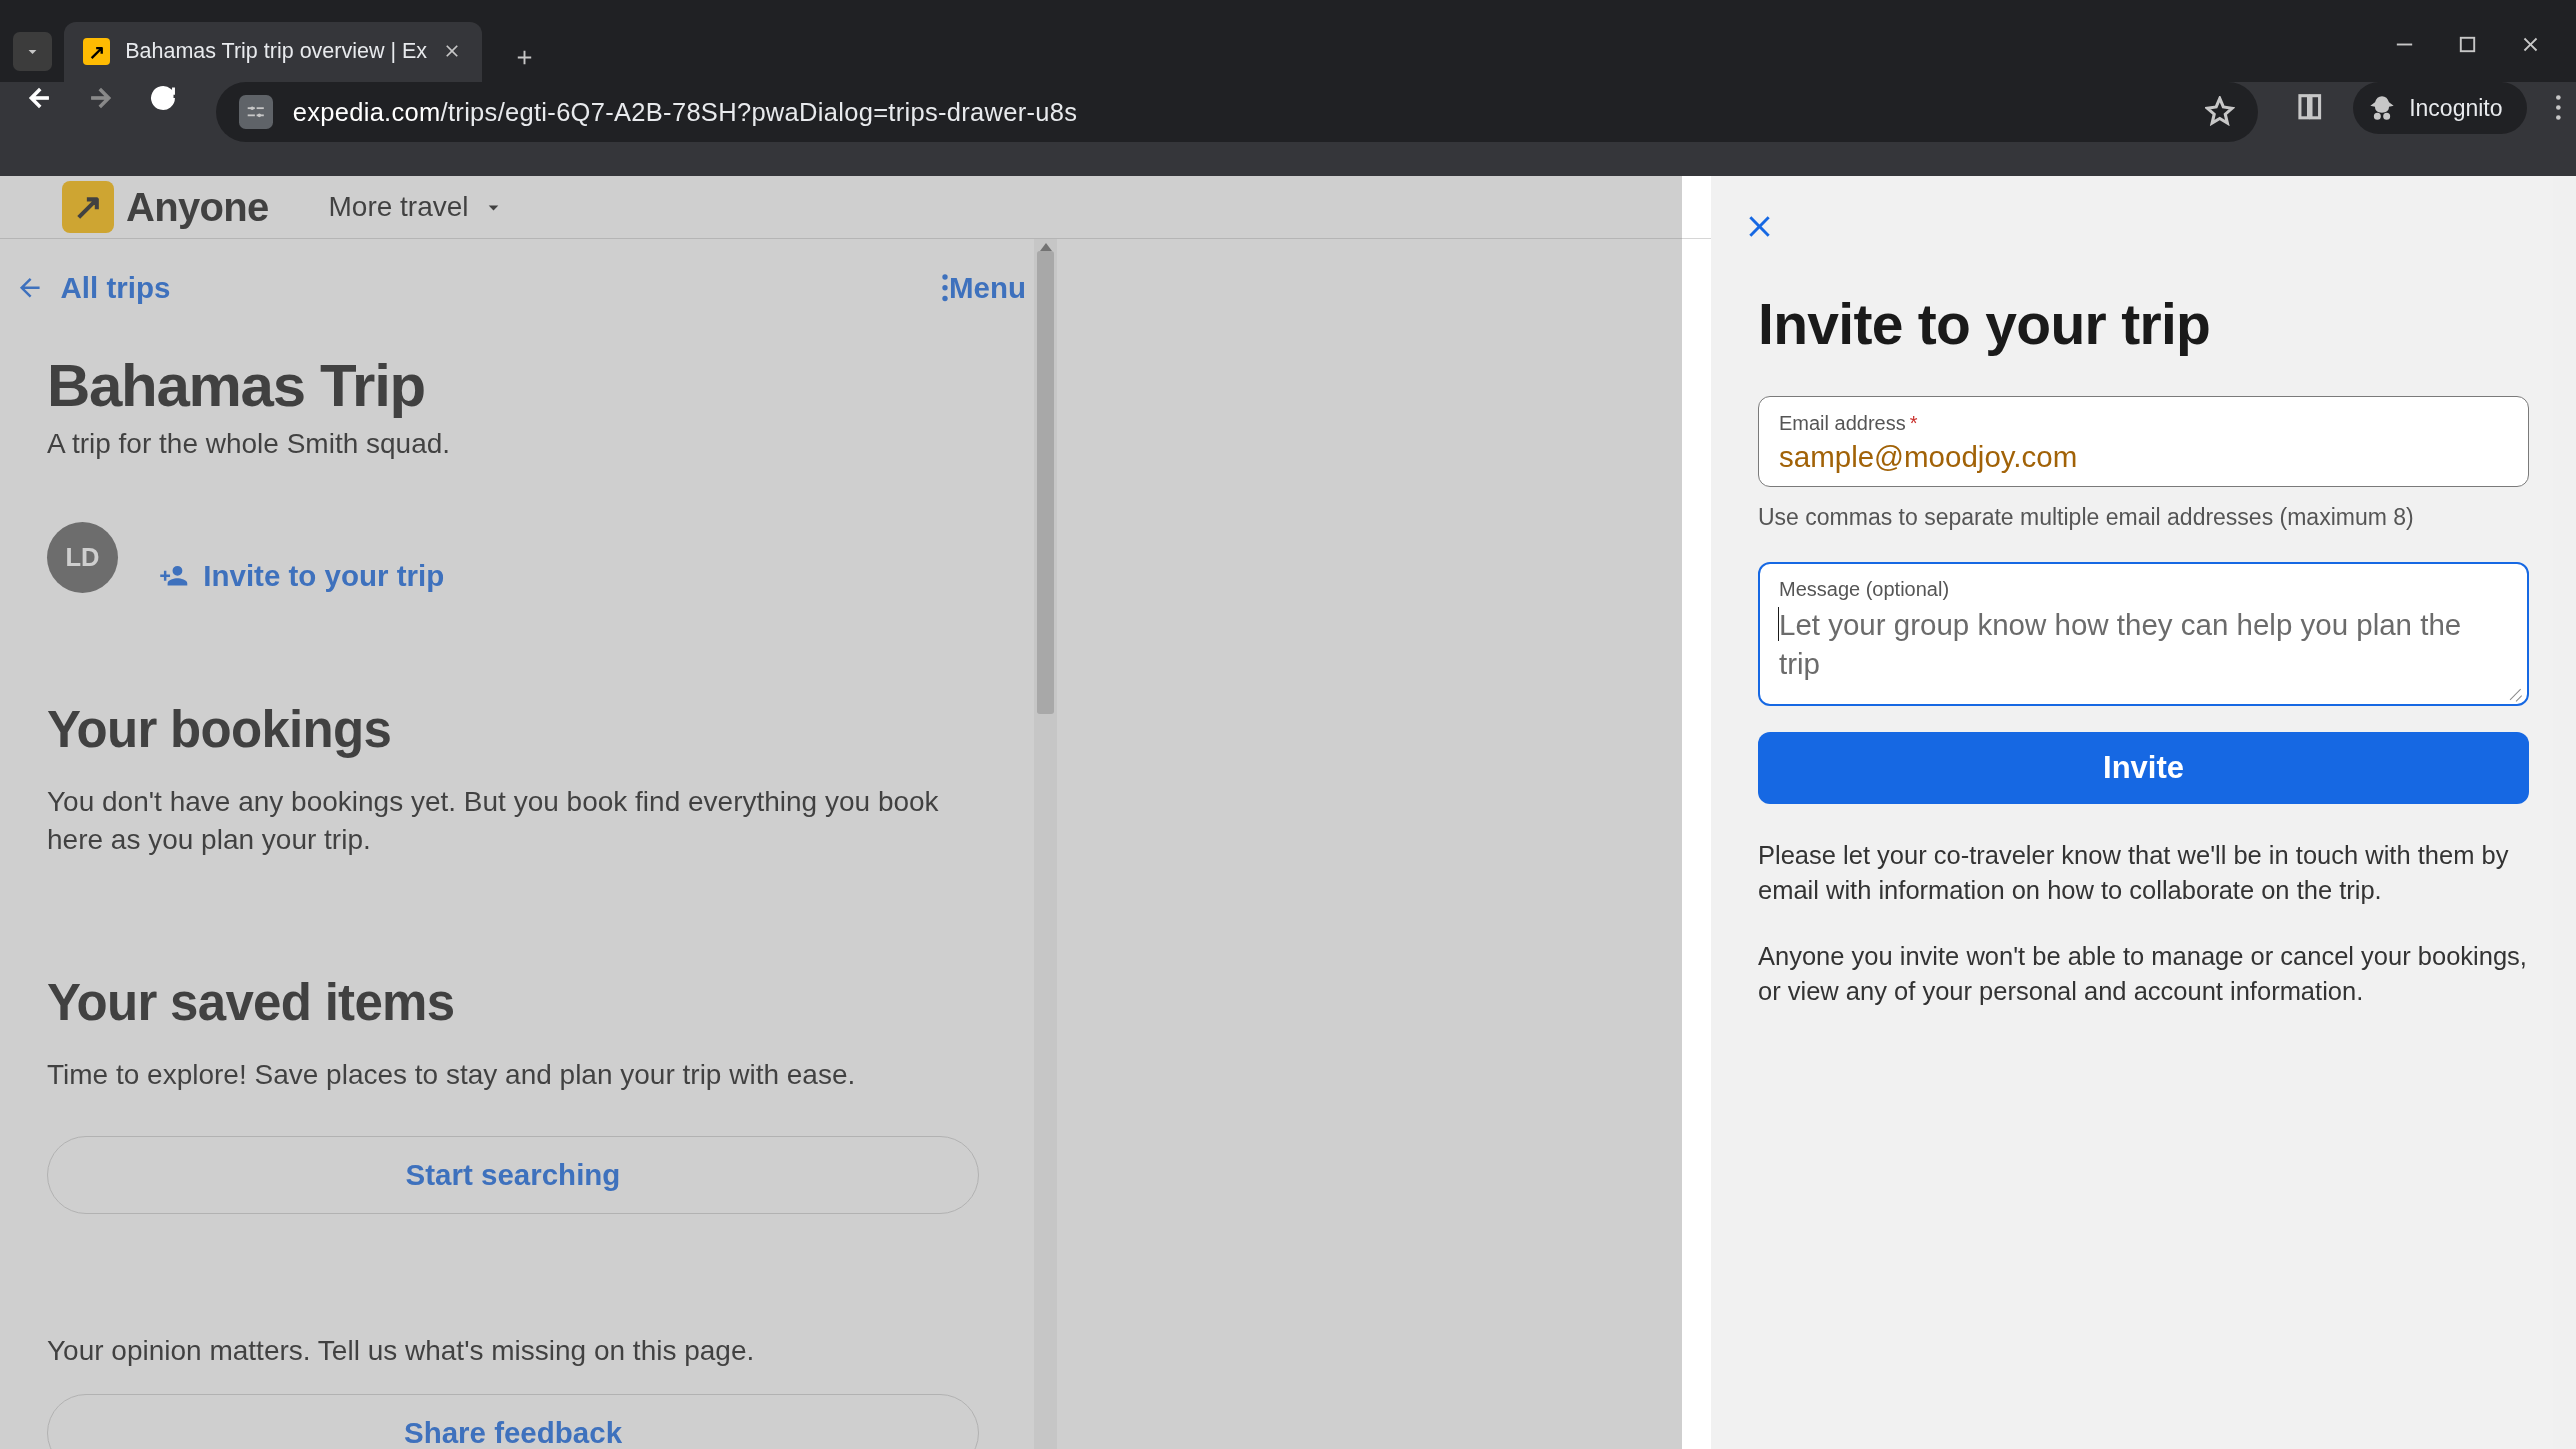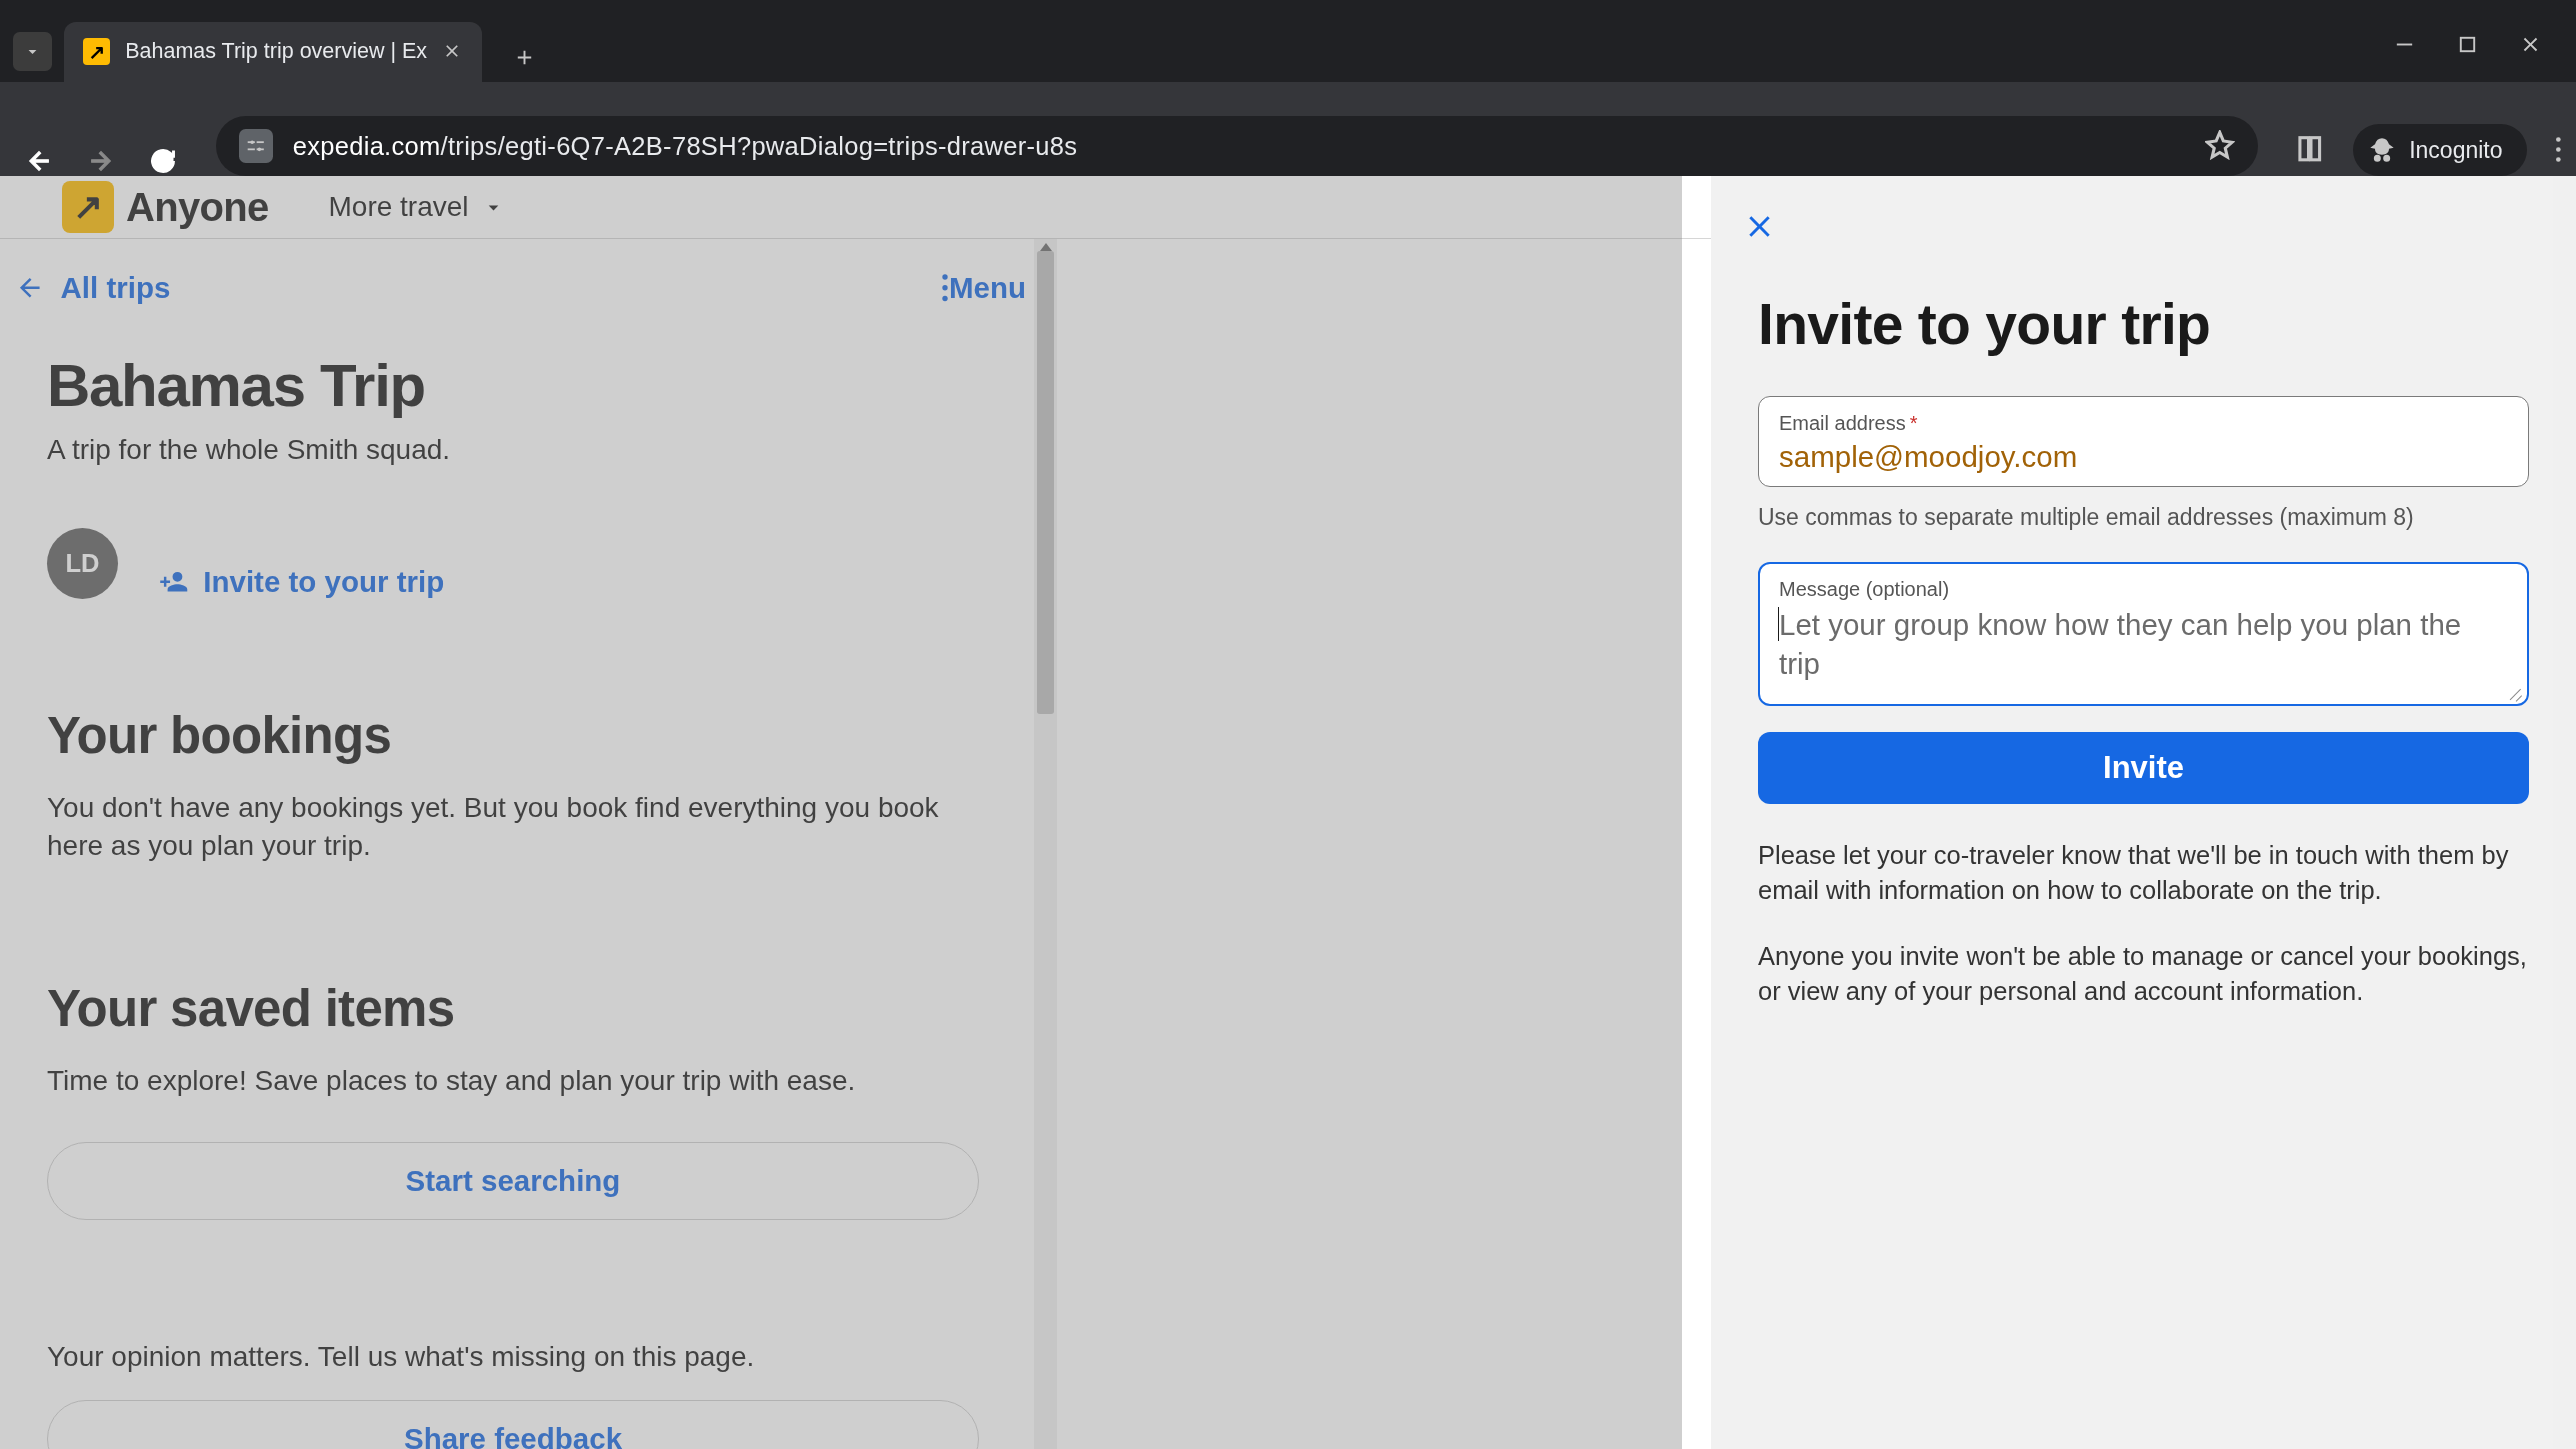--- a/index.html
+++ b/index.html
@@ -13,21 +13,21 @@
   .dropdown-btn svg { width: 19px; height: 19px; fill: #c7c7c7; }
   .tab { position: relative; display: flex; align-items: center; height: 60px; margin-top: 21.5px; padding: 0 20px 0 19px; background: #35363a; border-radius: 12px 12px 0 0; min-width: 416px; gap: 14.8px; }
   .tab-favicon { width: 27px; height: 27px; background: #febb02; border-radius: 4px; display: flex; align-items: center; justify-content: center; color: #000; font-weight: 900; font-size: 20px; }
   .tab-title { color: #e8eaed; font-size: 21.5px; white-space: nowrap; overflow: hidden; text-overflow: ellipsis; flex: 1; }
   .tab-close svg { width: 20px; height: 20px; fill: #c7c7c7; }
   .newtab { width: 35px; height: 35px; margin-top: 32px; margin-left: 13.4px; display: flex; align-items: center; justify-content: center; }
   .newtab svg { width: 23px; height: 23px; fill: #c7c7c7; }
   .winctrls { display: flex; align-items: center; gap: 40px; padding: 0 34px; height: 100%; margin-top: 4px; }
   .winctrls svg { width: 23px; height: 23px; fill: #c7c7c7; }
 
-  .addrbar { height: 94px; background: #35363a; display: flex; align-items: flex-end; padding: 0 14.8px 0 23px; gap: 31px; }
+  .addrbar { height: 94px; background: #35363a; display: flex; align-items: flex-start; padding: 0 14.8px 0 23px; gap: 31px; }
   .addrbar .navicon { width: 31px; height: 31px; display: flex; align-items: center; justify-content: center; }
   .addrbar .navicon svg { width: 28px; height: 28px; fill: #fff; stroke: #fff; }
   .addrbar .navicon.dim svg { fill: #8a8a8a; stroke: #8a8a8a; }
   .urlbox { flex: 1; height: 60px; background: #202124; border-radius: 30px; display: flex; align-items: center; padding: 0 23px; gap: 20px; margin: 0 6.7px; }
   .sitebtn { width: 34px; height: 34px; border-radius: 6.7px; background: #5f6368; display: flex; align-items: center; justify-content: center; }
   .sitebtn svg { width: 21.5px; height: 21.5px; fill: #c7c7c7; }
   .url { color: #e8eaed; font-size: 25.5px; letter-spacing: 0.3px; }
   .url .host { color: #fff; }
   .star svg { width: 29.5px; height: 29.5px; fill: none; stroke: #c7c7c7; stroke-width: 2.5; }
   .addrright { display: flex; align-items: center; gap: 28px; }
@@ -58,21 +58,21 @@
   .left-scroll .arrow.up { border-bottom: 8px solid #6b6b6b; }
   .left-scroll .thumb { position: absolute; top: 12px; left: 2.7px; right: 2.7px; height: 463px; background: #c1c1c1; border-radius: 2.7px; }
 
   .crumbs { display: flex; align-items: center; justify-content: space-between; padding: 32px 0 19px; margin-left: -32px; }
   .back-trips { display: flex; align-items: center; gap: 16px; color: #1668e3; font-size: 29.5px; font-weight: 600; }
   .back-trips svg { width: 29.5px; height: 29.5px; fill: #1668e3; }
   .menu-link { display: flex; align-items: center; color: #1668e3; font-size: 29.5px; font-weight: 600; margin-right: -20px; }
   .menu-link svg { width: 8px; height: 29.5px; fill: #1668e3; }
 
   .trip-title { font-size: 60px; font-weight: 700; color: #1a1a1a; margin-top: 27px; letter-spacing: -1.3px; }
-  .trip-sub { font-size: 28px; color: #1a1a1a; margin-top: 14px; }
+  .trip-sub { font-size: 28px; color: #1a1a1a; margin-top: 8px; }
   .invite-row { display: flex; align-items: flex-end; gap: 41px; margin-top: 62px; }
   .avatar { width: 71px; height: 71px; border-radius: 36px; background: #616161; color: #fff; display: flex; align-items: center; justify-content: center; font-size: 25.5px; font-weight: 600; }
   .invite-link { color: #1668e3; font-size: 29.5px; font-weight: 600; display: flex; align-items: center; gap: 14.8px; }
   .invite-link svg { width: 29.5px; height: 29.5px; fill: #1668e3; }
 
   .section-h { font-size: 51px; font-weight: 700; color: #1a1a1a; margin-top: 107px; letter-spacing: -0.7px; }
   .section-h.tight { margin-top: 114px; }
   .section-p { font-size: 28px; color: #1a1a1a; margin-top: 24px; line-height: 1.35; max-width: 906px; }
   .outline-btn { margin-top: 43px; width: 932px; height: 78px; border: 0.7px solid #d0d0d0; border-radius: 39px; display: flex; align-items: center; justify-content: center; font-size: 29.5px; font-weight: 600; color: #1668e3; }
   .feedback-note { font-size: 28px; color: #1a1a1a; margin-top: 121px; }

